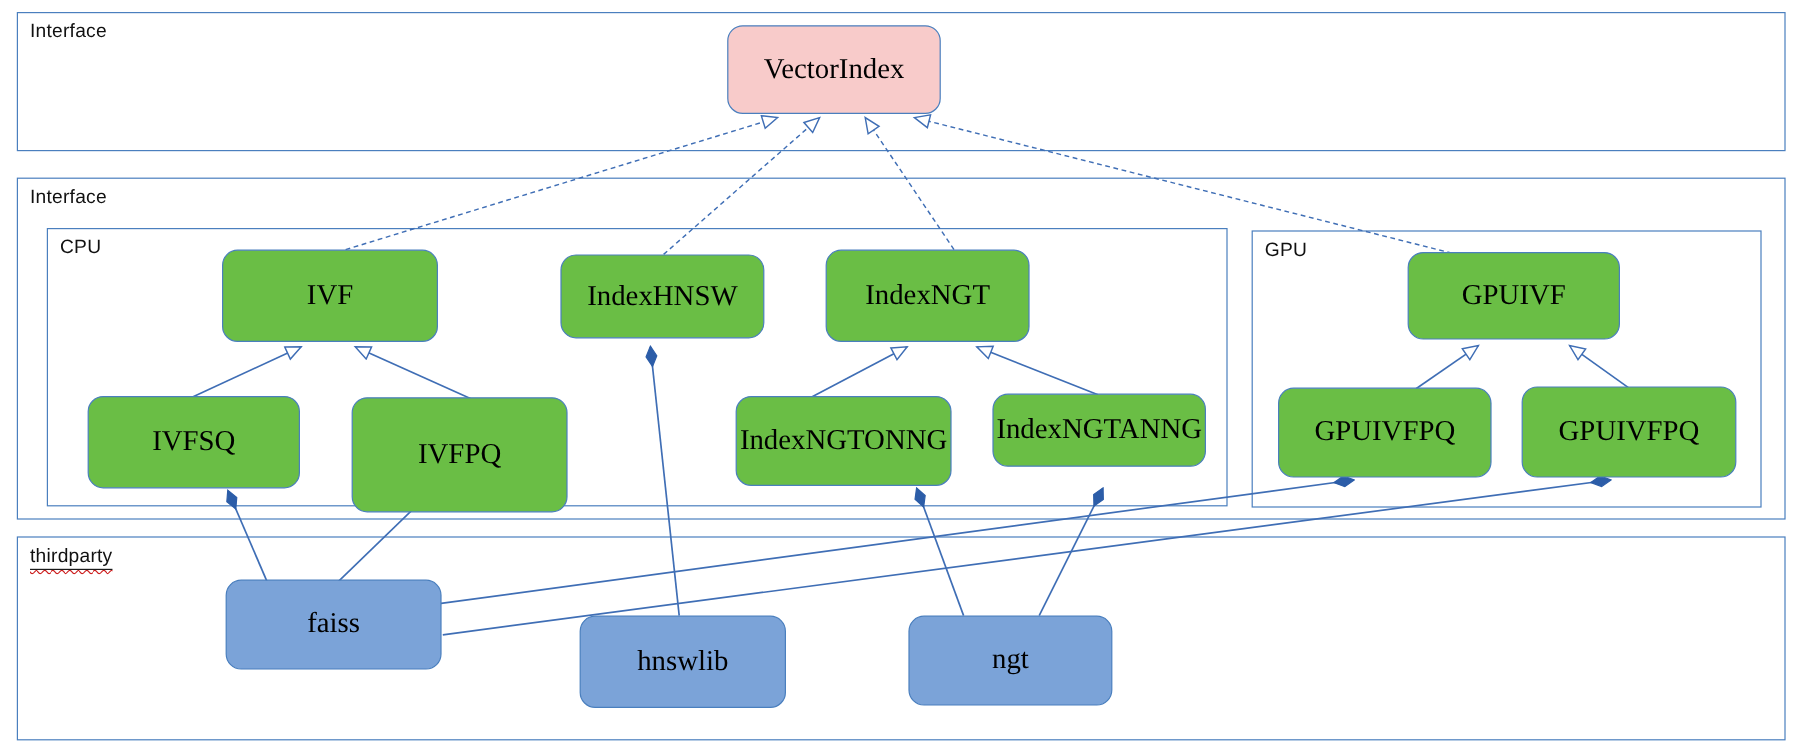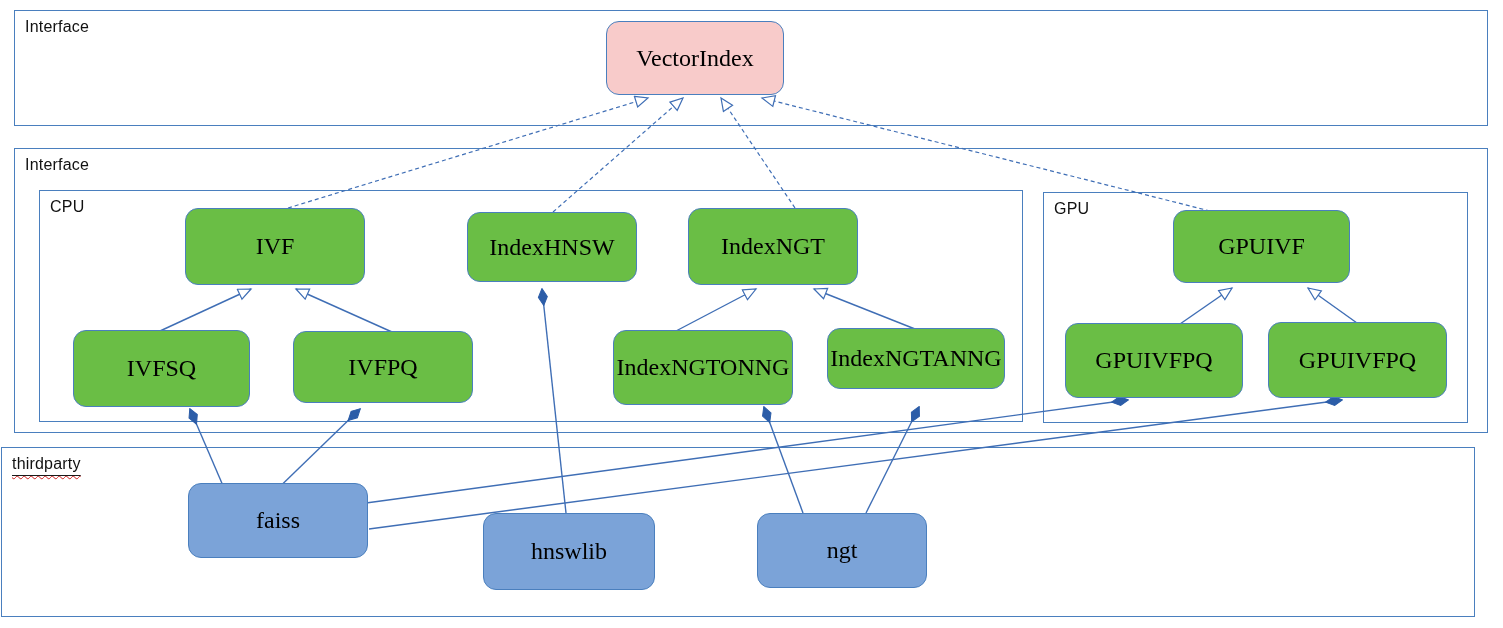--- a/index.html
+++ b/index.html
@@ -6,21 +6,21 @@
   .canvas{position:relative;width:1503px;height:628px;background:#ffffff;overflow:hidden;
           font-family:"Liberation Sans",sans-serif;}
 
   
   .container{position:absolute;border:1.6px solid var(--container-border);z-index:1;box-sizing:border-box;}
   .clabel{position:absolute;top:7px;left:10px;font-size:16px;color:#111;letter-spacing:.2px;}
   #c-interface {left:14px; top:10px;  width:1474px;height:116px;}
   #c-implement {left:14px; top:148px; width:1474px;height:285px;}
   #c-cpu       {left:39px; top:190px; width:984px; height:232px;}
   #c-gpu       {left:1043px;top:192px;width:425px; height:231px;}
-  #c-thirdparty{left:1px; top:447px; width:1474px;height:170px;padding-left:31px;}
+  #c-thirdparty{left:14px; top:447px; width:1474px;height:170px;padding-left:31px;}
   .misspelled{text-decoration-line:underline;text-decoration-style:wavy;
               text-decoration-color:var(--spellcheck-underline);text-decoration-thickness:1px;
               text-underline-offset:6px;}
   .u-solid{text-decoration:underline solid #1a1a1a;text-decoration-thickness:1px;}
 
   
   svg.wires{position:absolute;left:0;top:0;z-index:2;pointer-events:none;}
   .edge{stroke:var(--connector);stroke-width:1.4;fill:none;}
   .edge.dashed{stroke-width:1.2;stroke-dasharray:4 3;}
   #mTri path{fill:#ffffff;stroke:var(--connector);stroke-width:1.2;}
@@ -33,21 +33,21 @@
   .pink {background:var(--interface-node-fill);}
   .green{background:var(--implement-node-fill);}
   .blue {background:var(--thirdparty-node-fill);}
 
   #n-vectorindex {left:606px; top:21px;  width:178px;height:74px;}
   #n-ivf         {left:185px; top:208px; width:180px;height:77px;align-items:center;}
   #n-indexhnsw   {left:453px; top:212px; width:170px;height:70px;margin-left:14px;}
   #n-indexngt    {left:688px; top:208px; width:170px;height:77px;}
   #n-gpuivf      {left:1173px;top:210px; width:177px;height:73px;}
   #n-ivfsq       {left:73px;  top:330px; width:177px;height:77px;}
-  #n-ivfpq       {left:293px; top:331px; width:180px;height:72px;}
+  #n-ivfpq       {left:293px; top:331px; width:180px;height:96px;}
   #n-indexngtonng{left:613px; top:330px; width:180px;height:75px;}
   #n-indexngtanng{left:827px; top:328px; width:178px;height:61px;}
   #n-gpuivfsq    {left:1065px;top:323px; width:178px;height:75px;}
   #n-gpuivfpq    {left:1268px;top:322px; width:179px;height:76px;}
   #n-faiss       {left:188px; top:483px; width:180px;height:75px;}
   #n-hnswlib     {left:483px; top:513px; width:172px;height:77px;}
   #n-ngt         {left:757px; top:513px; width:170px;height:75px;}
 </style>
 </head>
 <body>

